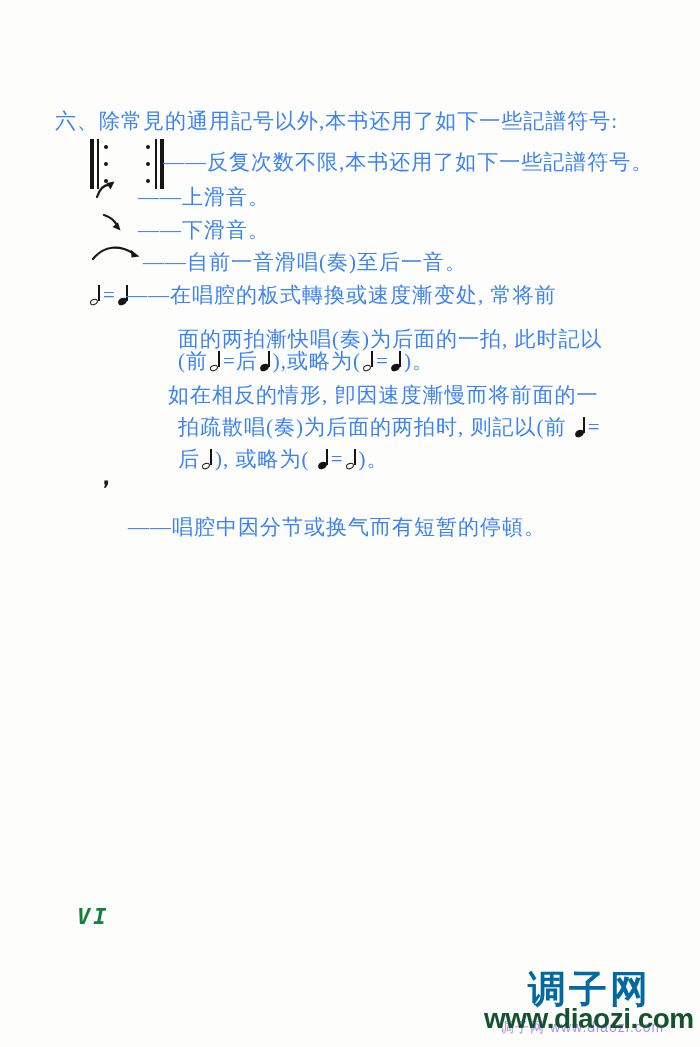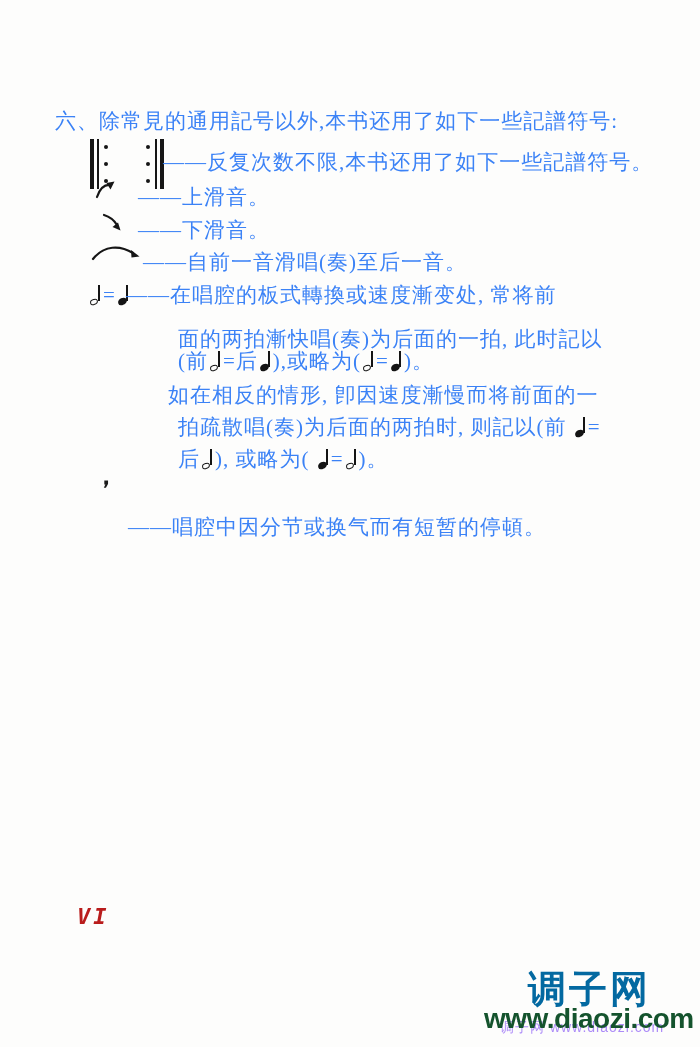--- a/index.html
+++ b/index.html
@@ -35,21 +35,21 @@
   .note.open::before{width:6px;height:4px;border:1.6px solid #141414;}
   
   svg .st{stroke:#161616;stroke-width:2.2;fill:none;stroke-linecap:round;}
   svg .ah{fill:#161616;stroke:none;}
   
   .breath{font-size:26px;font-weight:bold;line-height:26px;}
   
   .pageno{
     font-family:"DejaVu Sans Mono","Liberation Mono",monospace;
     font-style:italic;font-weight:bold;
-    font-size:22px;letter-spacing:3px;color:#b91c1c;
+    font-size:22px;letter-spacing:3px;color:#15803d;
   }
   
   .wm-cn{
     font-family:"Liberation Sans","DejaVu Sans",sans-serif;
     font-weight:bold;font-size:38px;letter-spacing:3px;
     color:#0369a1;white-space:nowrap;
   }
   .wm-url{
     font-family:"Liberation Sans","DejaVu Sans",sans-serif;
     font-weight:bold;font-size:28px;letter-spacing:-0.5px;

